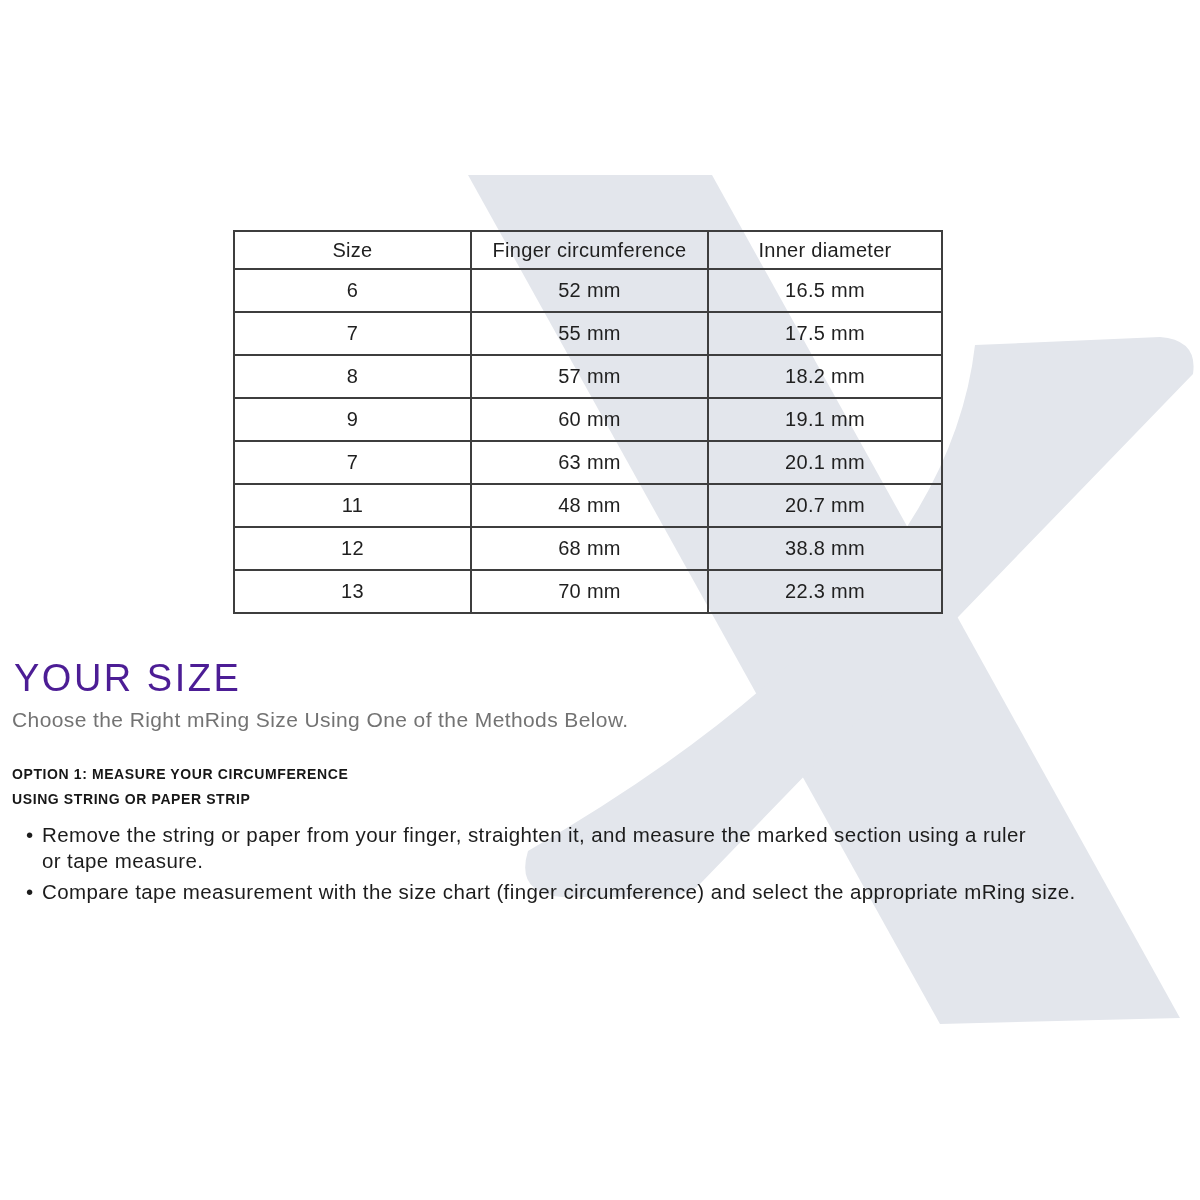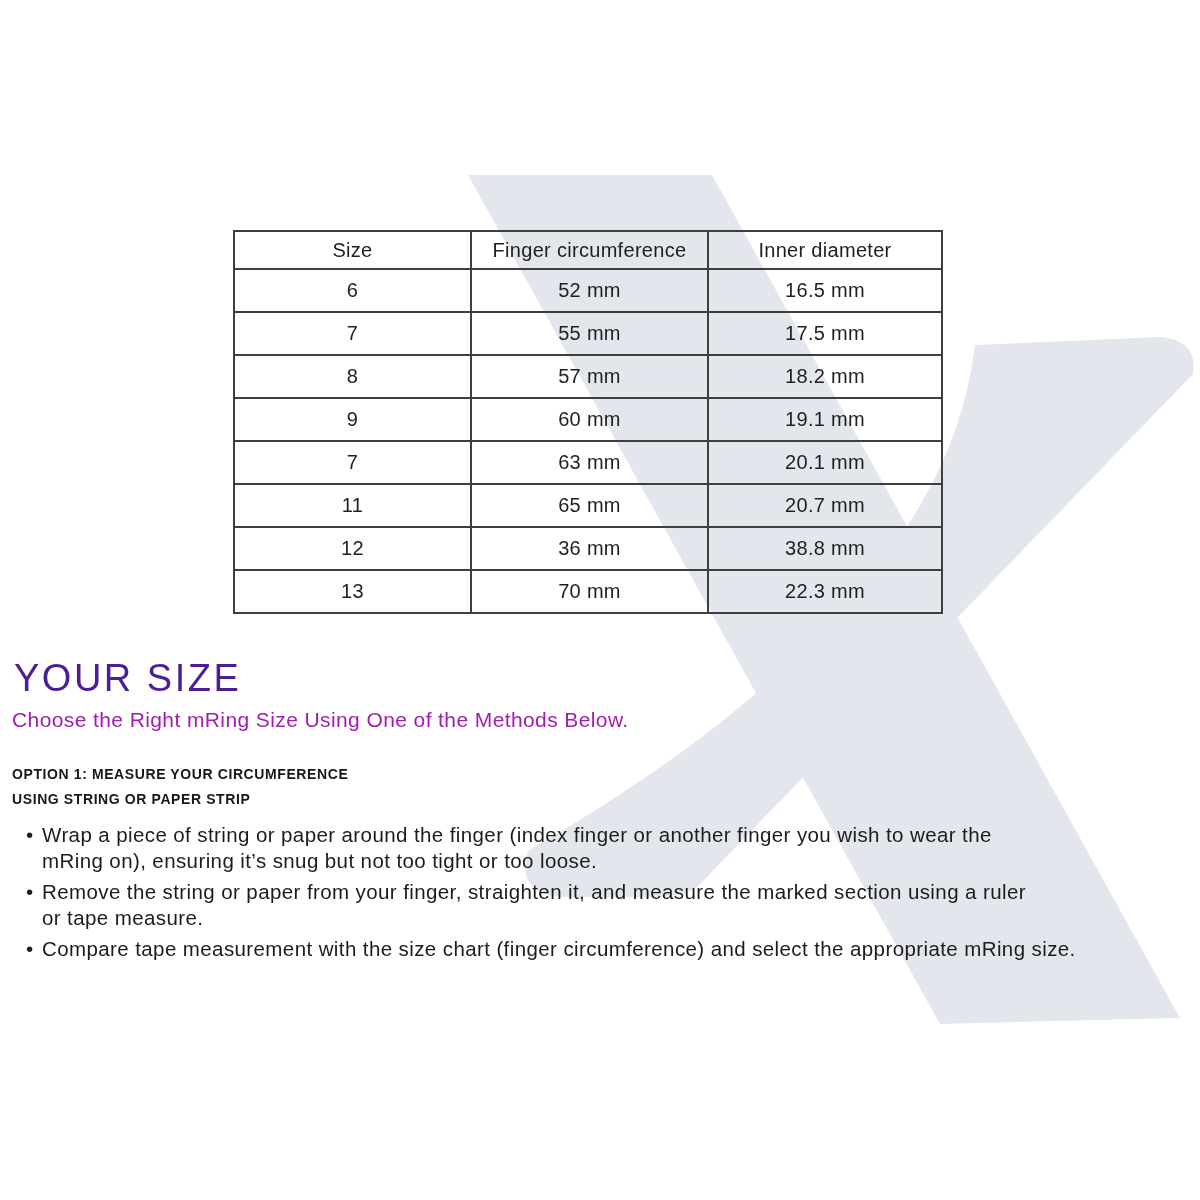--- a/index.html
+++ b/index.html
@@ -30,21 +30,21 @@
   table.size-table td { height:41px; }
   .info {
     position:absolute; left:12px; top:646px; width:1182px; z-index:1;
     letter-spacing:0.4px;
   }
   .info h1 {
     margin:14px 0 0 2px; font-size:38px; line-height:36px;
     font-weight:400; letter-spacing:2.5px; color:#4c1d95;
   }
   .info .subtitle {
-    margin:12px 0 0 0; font-size:21px; line-height:24px; color:#a21caf;
+    margin:12px 0 0 0; font-size:21px; line-height:24px; color:#737373;
   }
   .info h2 {
     margin:30px 0 0 0; font-size:14px; line-height:25px;
     font-weight:600; letter-spacing:0.6px; color:#171717;
   }
   ul.bullets {
     list-style:none; margin:10px 0 0 0; padding:0 0 0 30px;
     font-size:20.5px; line-height:26px; color:#1c1c1c;
   }
   ul.bullets li { position:relative; margin:0 0 5px 0; }
@@ -103,43 +103,42 @@
           <td>60 mm</td>
           <td>19.1 mm</td>
         </tr>
         <tr>
           <td>7</td>
           <td>63 mm</td>
           <td>20.1 mm</td>
         </tr>
         <tr>
           <td>11</td>
-          <td>65 mm</td>
+          <td>48 mm</td>
           <td>20.7 mm</td>
         </tr>
         <tr>
           <td>12</td>
-          <td>36 mm</td>
+          <td>68 mm</td>
           <td>38.8 mm</td>
         </tr>
         <tr>
           <td>13</td>
           <td>70 mm</td>
           <td>22.3 mm</td>
         </tr>
       </tbody>
   </table>
 
   <section class="info">
     <h1>YOUR SIZE</h1>
     <p class="subtitle">Choose the Right mRing Size Using One of the Methods Below.</p>
     <h2>
       <span>OPTION 1: MEASURE YOUR CIRCUMFERENCE</span><br>
       <span>USING STRING OR PAPER STRIP</span>
     </h2>
     <ul class="bullets" id="bullet-list">
-        <li>Wrap a piece of string or paper around the finger (index finger or another finger you wish to wear the<br>mRing on), ensuring it’s snug but not too tight or too loose.</li>
         <li>Remove the string or paper from your finger, straighten it, and measure the marked section using a ruler<br>or tape measure.</li>
         <li>Compare tape measurement with the size chart (finger circumference) and select the appropriate mRing size.</li>
       </ul>
   </section>
 
 </div>
 
 </body></html>

